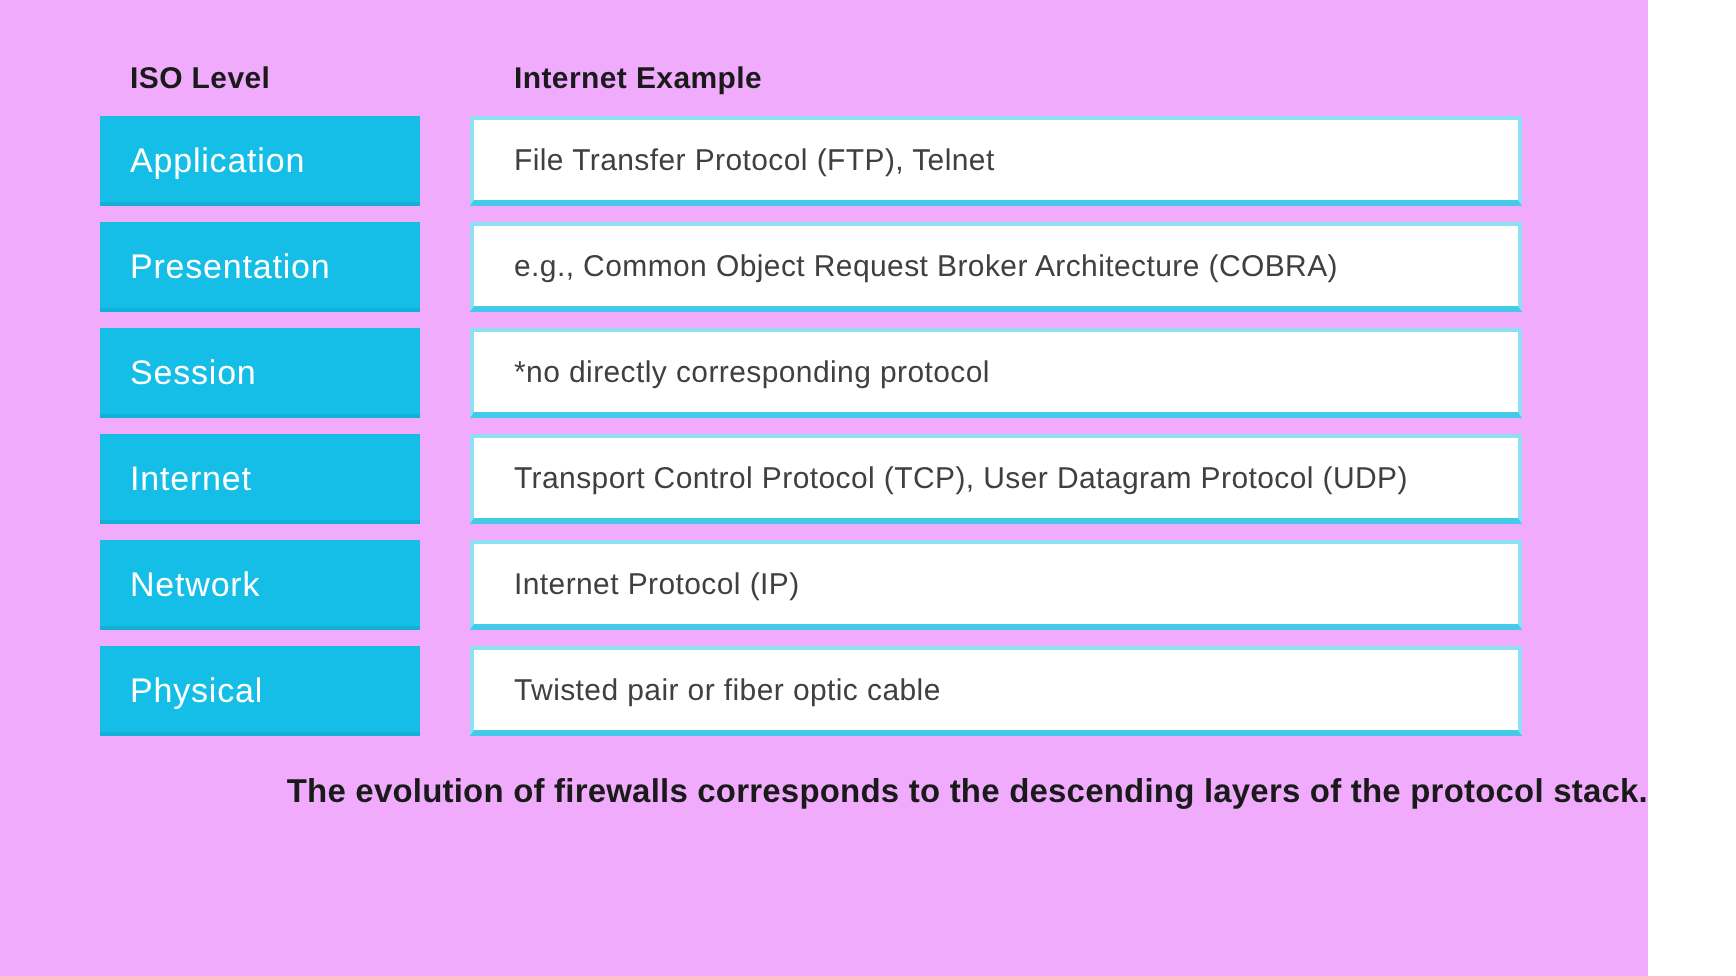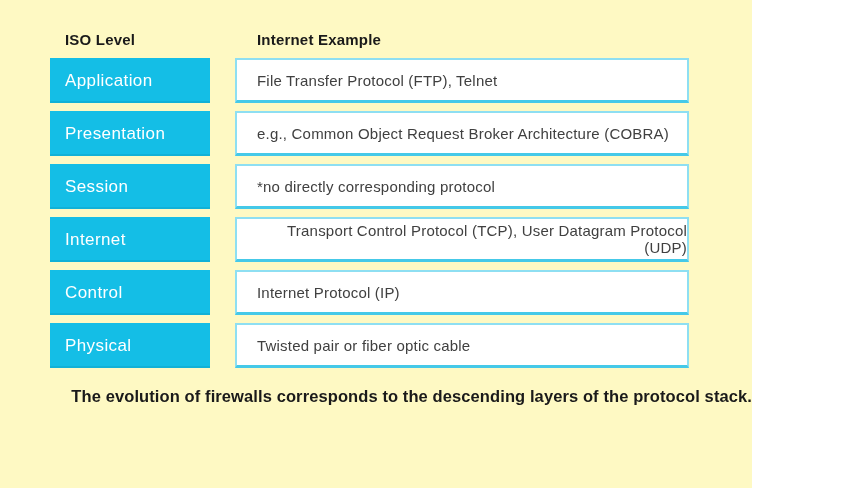--- a/index.html
+++ b/index.html
@@ -2,23 +2,23 @@
 <html style="--level-box-fill: #14bee6; --example-box-border: #8edff2; --example-box-border-dark: #45c9e8; --example-text: #404040; --heading-text: #1a1a1a;"><head>
 <meta charset="utf-8">
 <style>
   html, body {
     margin: 0;
     padding: 0;
     background: #ffffff;
   }
   .page {
     position: relative;
-    width: 752px;
+    width: 824px;
     height: 488px;
-    background: #fef9c3;
+    background: #f0abfc;
     font-family: "Liberation Sans", sans-serif;
     overflow: hidden;
     box-sizing: border-box;
     padding-top: 31px;
   }
   .header-row {
     display: flex;
     padding-left: 50px;
     margin-bottom: 10px;
     line-height: 17px;
@@ -107,21 +107,21 @@
       <div class="level">Session</div>
       <div class="example">*no directly corresponding protocol</div>
     </div>
 
     <div class="row">
       <div class="level">Internet</div>
       <div class="example">Transport Control Protocol (TCP), User Datagram Protocol (UDP)</div>
     </div>
 
     <div class="row">
-      <div class="level">Control</div>
+      <div class="level">Network</div>
       <div class="example">Internet Protocol (IP)</div>
     </div>
 
 
     <div class="row">
       <div class="level">Physical</div>
       <div class="example">Twisted pair or fiber optic cable</div>
     </div>
 
   </div>

